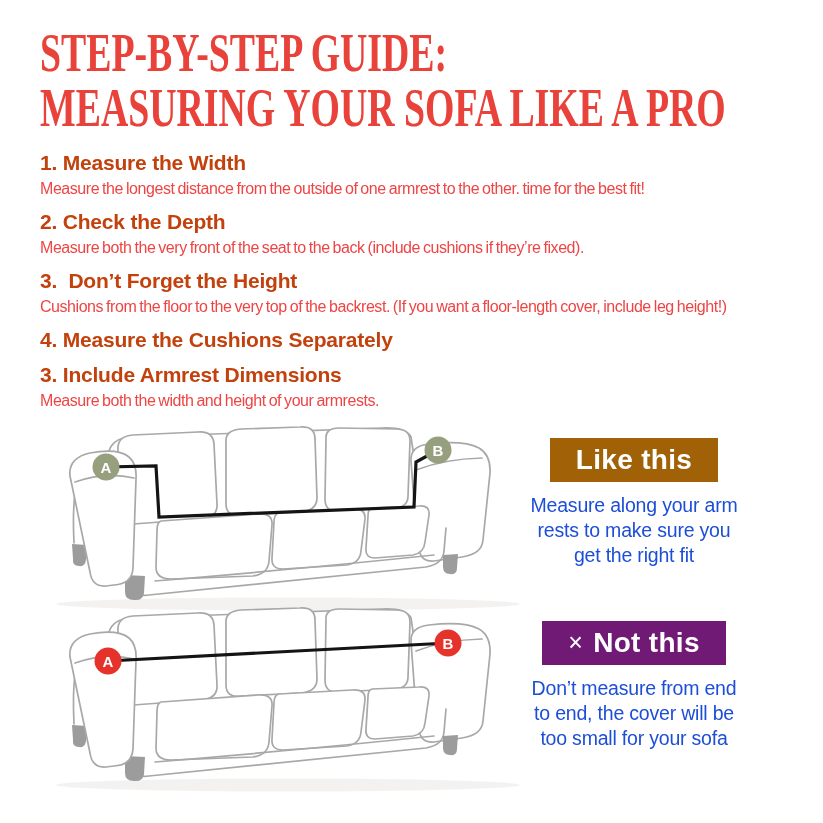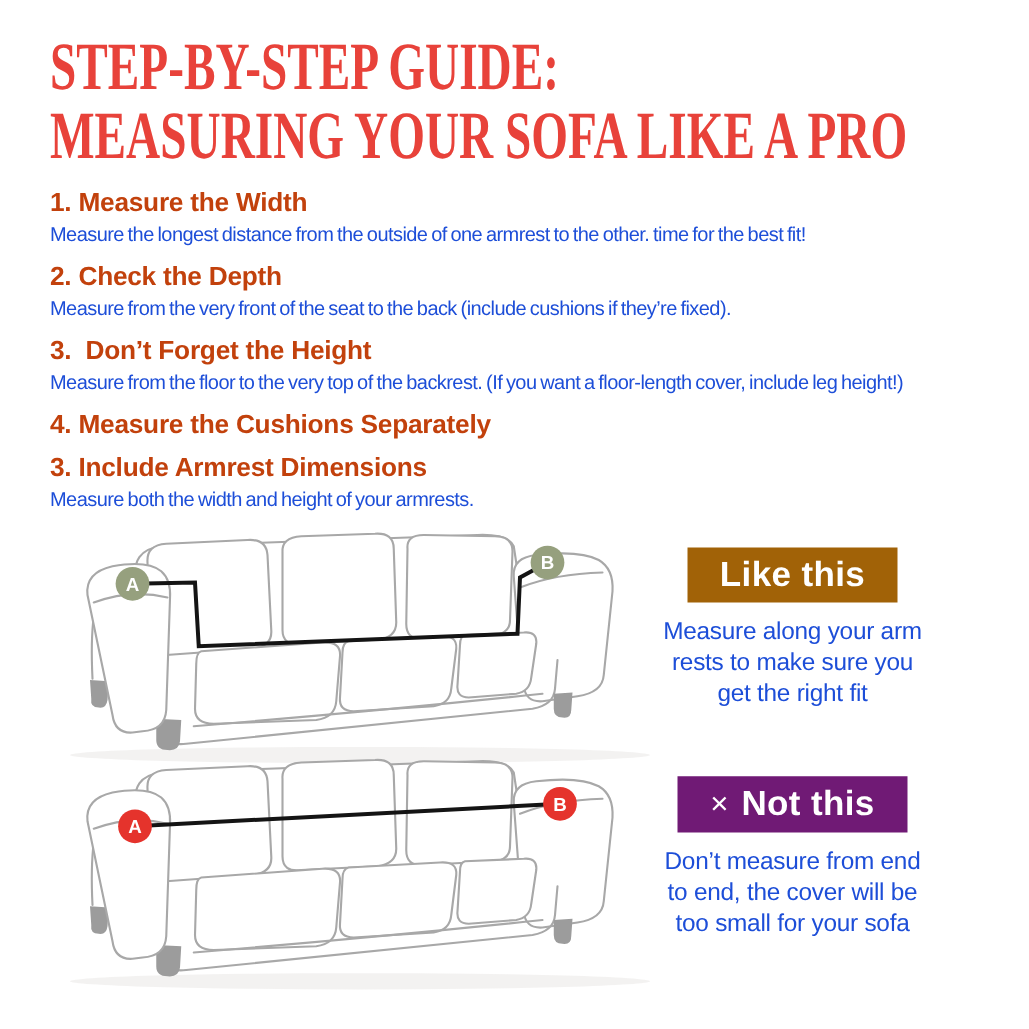--- a/index.html
+++ b/index.html
@@ -15,21 +15,21 @@
     transform:scaleX(0.70); transform-origin:left top; white-space:nowrap;
   }
   
   .steps{position:absolute; left:40px; top:150px; width:783px;}
   .step{margin:0 0 10px 0;}
   .step-heading{
     color:#c2410c; font-weight:700; font-size:21px; line-height:25px;
     margin:0 0 4px 0; letter-spacing:-0.2px; white-space:pre-wrap;
   }
   .step-body{
-    color:#1d4ed8; font-size:16px; line-height:20px; margin:0;
+    color:#ef4444; font-size:16px; line-height:20px; margin:0;
     letter-spacing:-0.45px; word-spacing:-1px; white-space:nowrap;
   }
   
   .sofa-wrap{position:absolute; left:30px; width:500px; height:195px;}
   #sofa-correct{top:420px;}
   #sofa-incorrect{top:601px;}
   .side-col{position:absolute; left:528px; width:212px; text-align:center;}
   #col-correct{top:438px;}
   #col-incorrect{top:621px;}
   .badge{
@@ -94,25 +94,25 @@
     <div>MEASURING YOUR SOFA LIKE A PRO</div>
   </div>
 
   <div class="steps">
     <div class="step">
       <p class="step-heading">1. Measure the Width</p>
       <p class="step-body">Measure the longest distance from the outside of one armrest to the other. time for the best fit!</p>
     </div>
     <div class="step">
       <p class="step-heading">2. Check the Depth</p>
-      <p class="step-body">Measure from the very front of the seat to the back (include cushions if they’re fixed).</p>
+      <p class="step-body">Measure both the very front of the seat to the back (include cushions if they’re fixed).</p>
     </div>
     <div class="step">
       <p class="step-heading">3.  Don’t Forget the Height</p>
-      <p class="step-body">Measure from the floor to the very top of the backrest. (If you want a floor-length cover, include leg height!)</p>
+      <p class="step-body">Cushions from the floor to the very top of the backrest. (If you want a floor-length cover, include leg height!)</p>
     </div>
     <div class="step">
       <p class="step-heading">4. Measure the Cushions Separately</p>
     </div>
     <div class="step">
       <p class="step-heading">3. Include Armrest Dimensions</p>
       <p class="step-body">Measure both the width and height of your armrests.</p>
     </div>
   </div>
 

